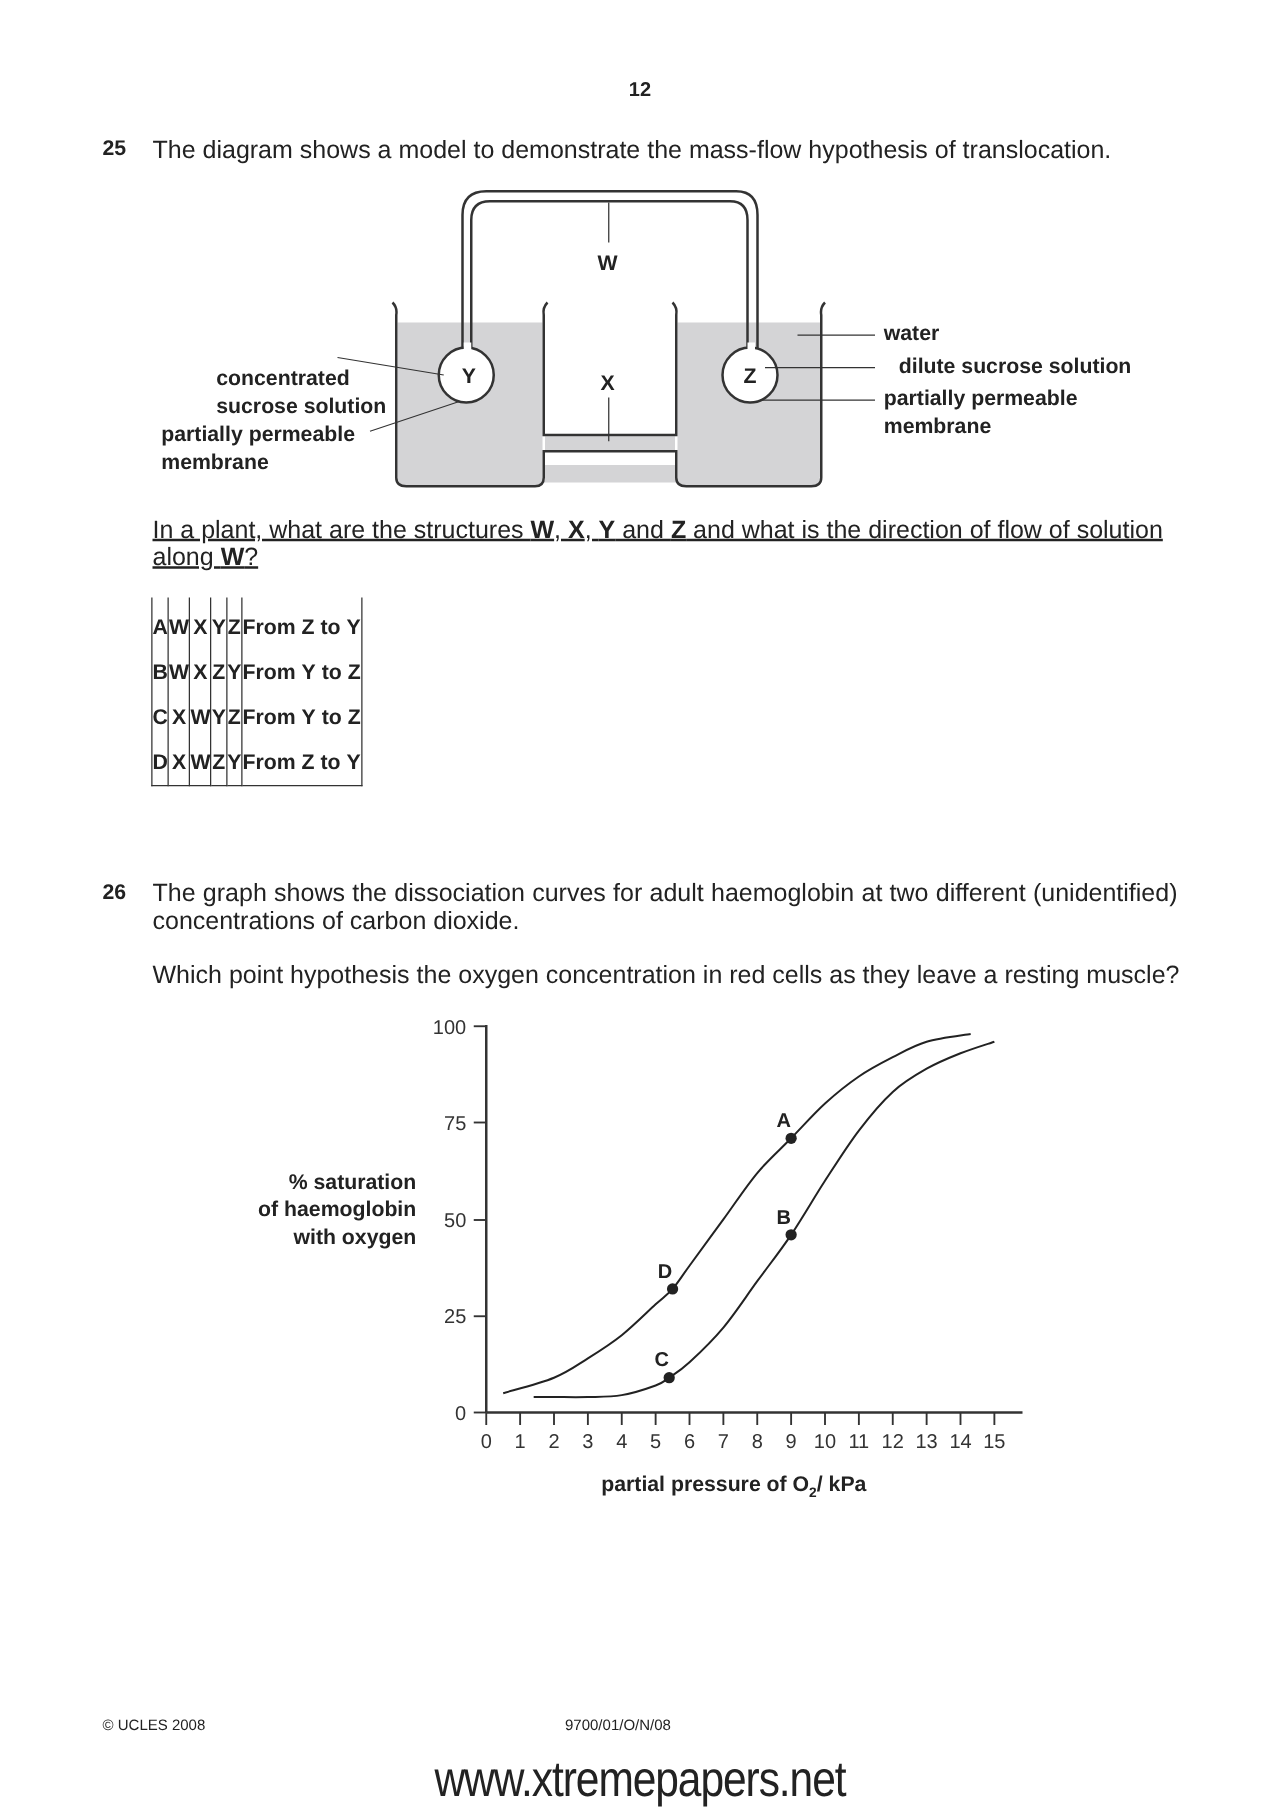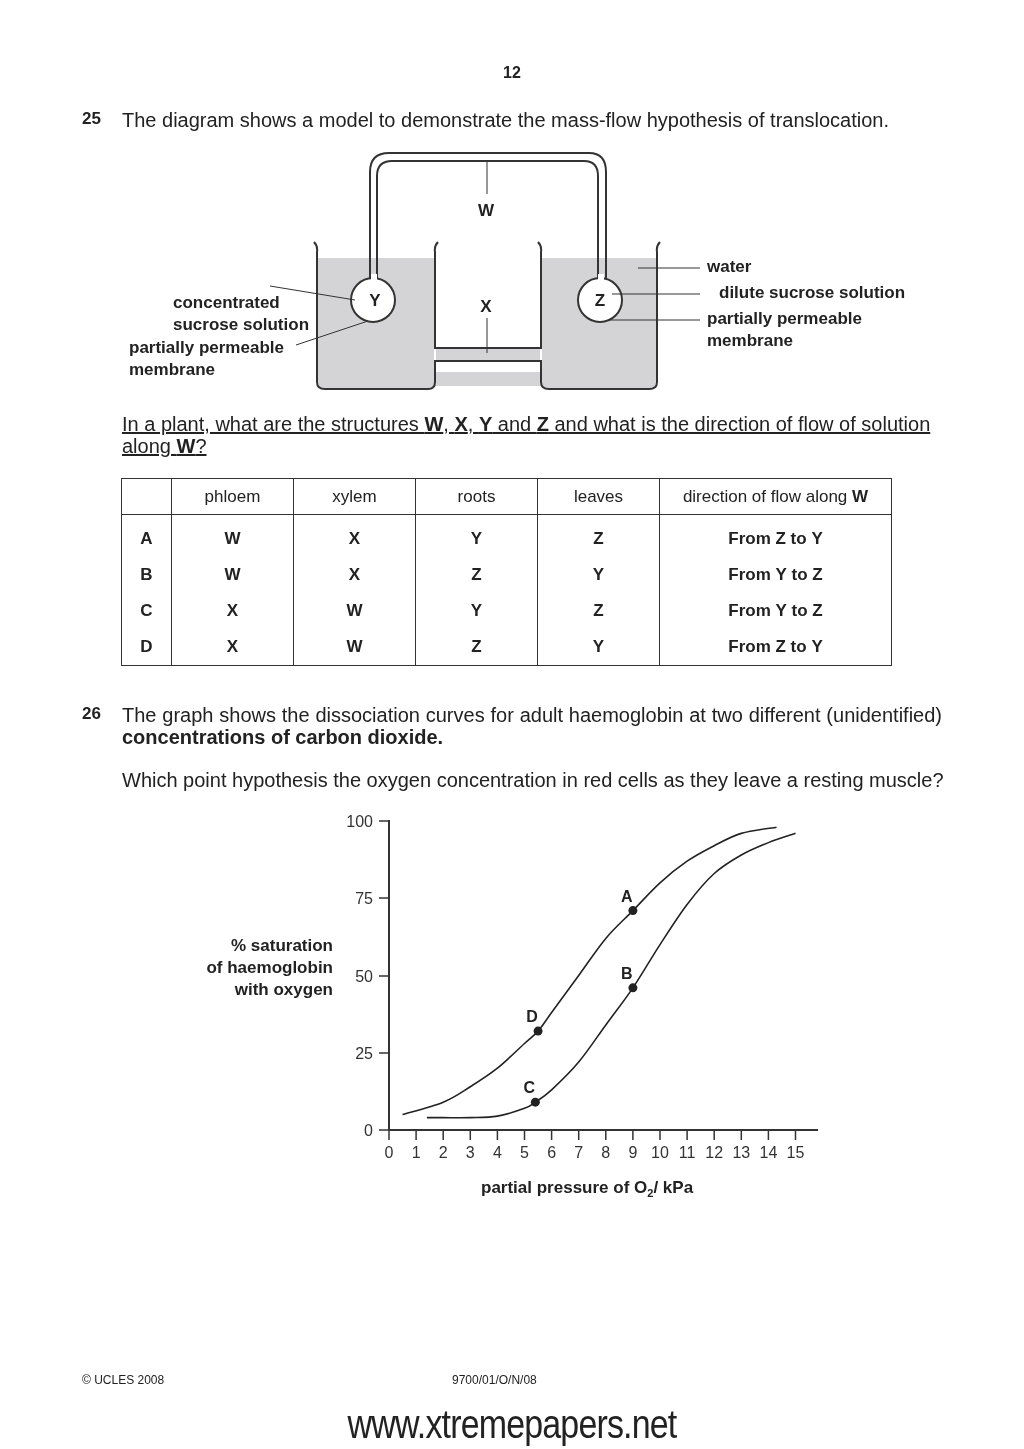--- a/index.html
+++ b/index.html
@@ -79,28 +79,20 @@
   <div>partially permeable</div>
   <div>membrane</div>
 </div>
 
 <div class="abs qtext" style="left:122px; top:413px; width:822px;text-decoration:underline;">
   <span>In a plant, what are the structures </span><span class="bold">W</span><span>, </span><span class="bold">X</span><span>, </span><span class="bold">Y</span><span> and </span><span class="bold">Z</span><span> and what is the direction of flow of solution along </span><span class="bold">W</span><span>?</span>
 </div>
 
 <table class="opts">
   <tbody>
-      <tr>
-    <th style="width:49px;"></th>
-    <th style="width:121px;">phloem</th>
-    <th style="width:121px;">xylem</th>
-    <th style="width:121px;">roots</th>
-    <th style="width:121px;">leaves</th>
-    <th style="width:231px;"><span>direction of flow along </span><span class="bold">W</span></th>
-  </tr>
   <tr class="first">
     <td>A</td>
         <td>W</td>
         <td>X</td>
         <td>Y</td>
         <td>Z</td>
     <td class="dir"><span>From </span><b>Z</b><span> to </span><b>Y</b></td>
   </tr>
   <tr>
     <td>B</td>
@@ -124,21 +116,21 @@
         <td>W</td>
         <td>Z</td>
         <td>Y</td>
     <td class="dir"><span>From </span><b>Z</b><span> to </span><b>Y</b></td>
   </tr>
 </tbody>
   </table>
 
 <div class="abs qnum" style="left:82px; top:704px;">26</div>
 <div class="abs qtext" style="left:122px; top:704px; width:820px; text-align:justify; text-align-last:justify;">The graph shows the dissociation curves for adult haemoglobin at two different (unidentified)</div>
-<div class="abs qtext" style="left:122px; top:726px;font-weight:bold;">concentrations of carbon dioxide.</div>
+<div class="abs qtext" style="left:122px; top:726px;">concentrations of carbon dioxide.</div>
 <div class="abs qtext" style="left:122px; top:769px;">Which point hypothesis the oxygen concentration in red cells as they leave a resting muscle?</div>
 
 <div class="abs lbl" style="left:190px; top:935px; width:143px; text-align:right;">
   <div>% saturation</div>
   <div>of haemoglobin</div>
   <div>with oxygen</div>
 </div>
 
 <svg class="abs" style="left:0; top:800px;" width="1024" height="420">
 

